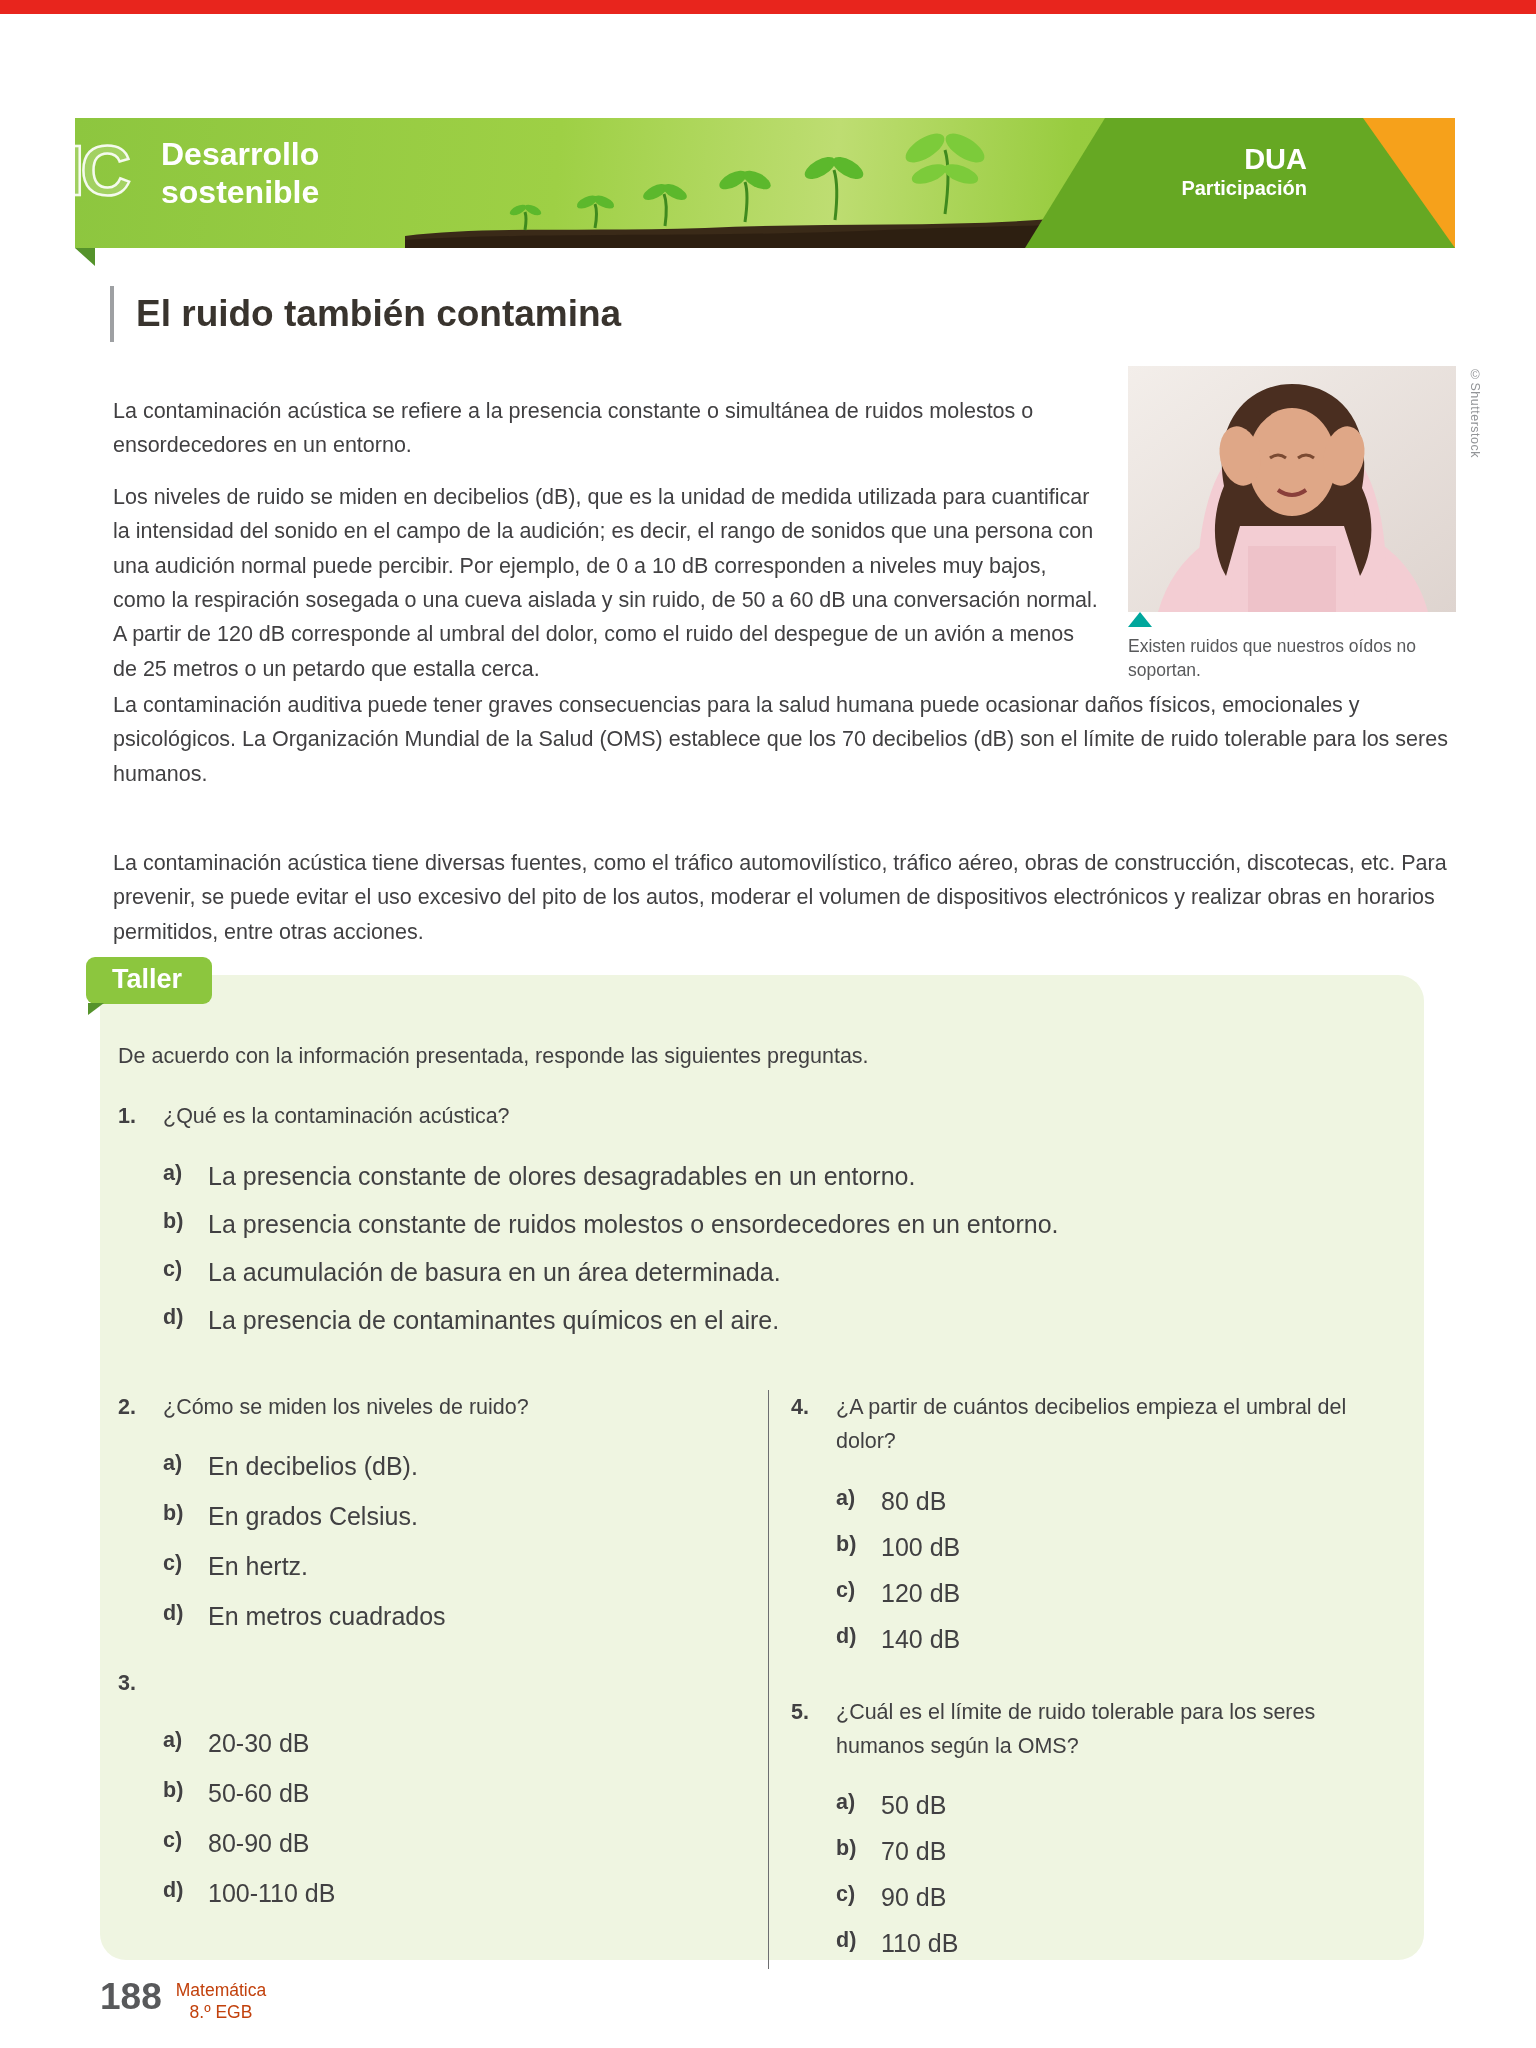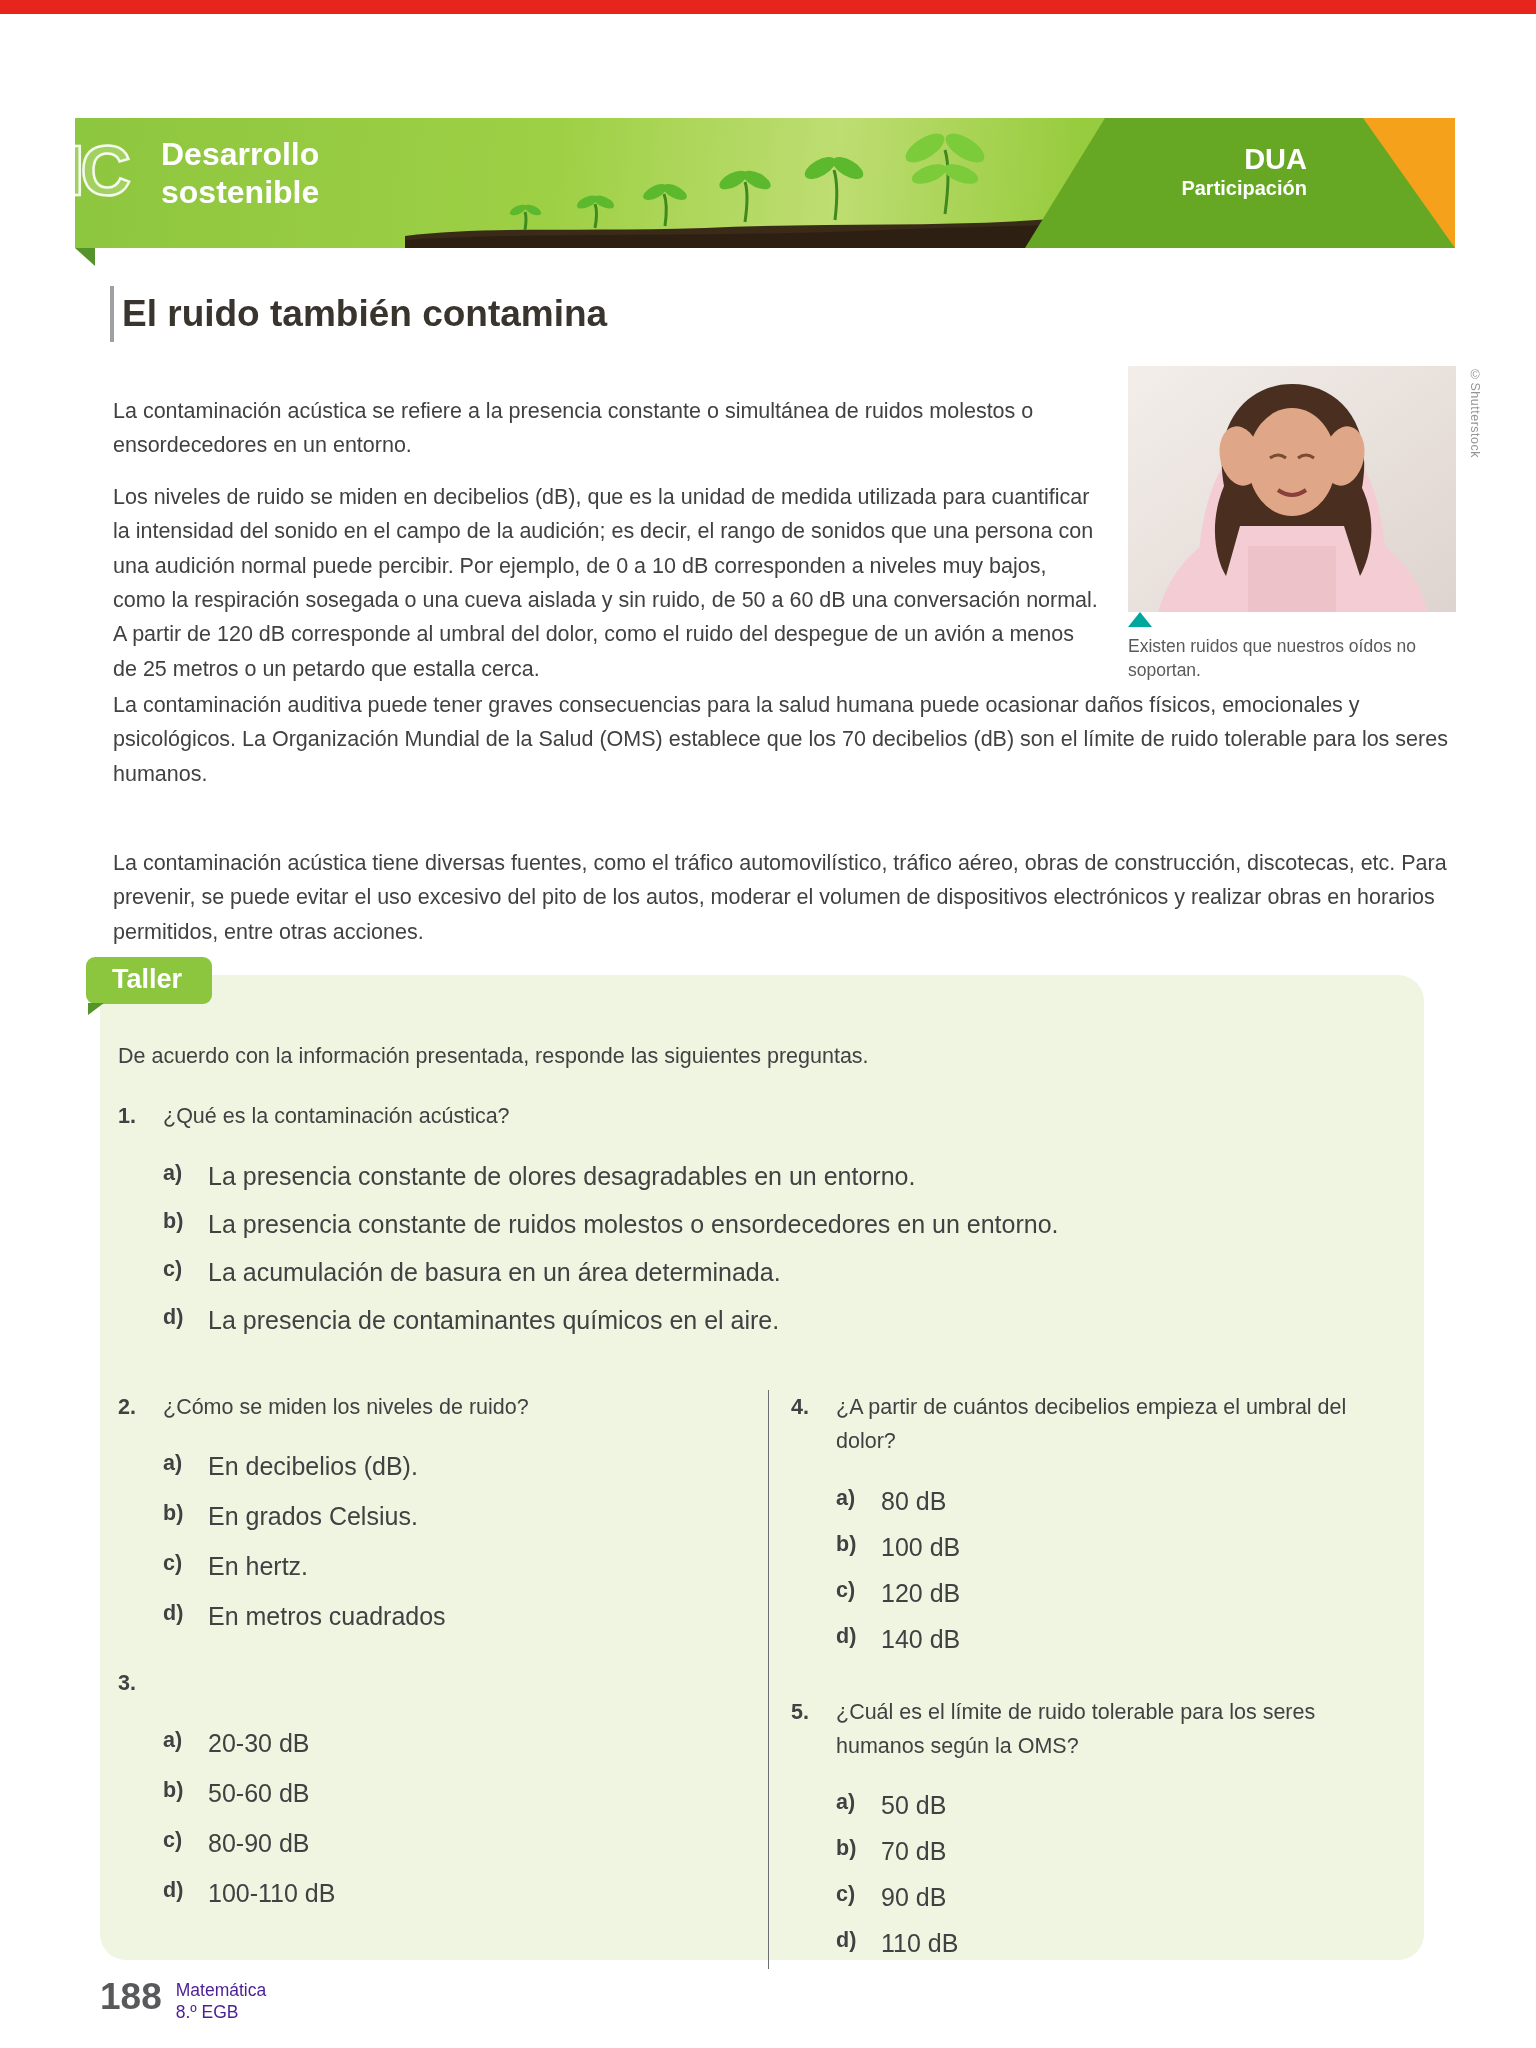--- a/index.html
+++ b/index.html
@@ -35,21 +35,21 @@
   }
   .banner-dua { position:absolute; right:148px; top:24px; color:#ffffff; text-align:right; }
   .banner-dua .dua { font-size:29px; font-weight:700; line-height:1.2; }
   .banner-dua .dua-sub { font-size:20px; font-weight:700; }
   .banner-fold {
     position:absolute; left:0; top:130px; width:20px; height:18px; background:#55932b;
     clip-path:polygon(0 0, 100% 0, 100% 100%);
   }
 
   
-  .title-row { position:absolute; top:286px; left:110px; display:flex; align-items:center; gap:8px; }
+  .title-row { position:absolute; top:286px; left:110px; display:flex; align-items:center; gap:22px; }
   .title-bar { width:4px; height:56px; background:#9ea0a3; }
   .article-title { font-size:37px; font-weight:700; color:#39342e; }
 
   
   .lead-text { position:absolute; top:372px; left:113px; width:990px;margin-top:22px; }
   p { font-size:21.5px; line-height:1.6; margin:0 0 17px 0; color:#414042; }
   .figure { position:absolute; top:366px; left:1128px; width:330px; }
   .photo { width:328px; height:246px; display:block; background:#ece5e1; }
   .credit {
     position:absolute; top:2px; right:-24px; writing-mode:vertical-rl;
@@ -94,21 +94,21 @@
   .col-left .q3 { margin-top:30px; }
   .divider { width:1px; background:#6d6e71; }
   .col-right { flex:1; padding-left:22px; }
   .col-right .q-text { max-width:575px; }
   .col-right .option { margin-bottom:6px; }
   .col-right .q5 { margin-top:36px; }
 
   
   .footer { position:absolute; left:100px; top:1978px; display:flex; gap:14px; align-items:flex-start; }
   .page-num { font-size:37px; font-weight:700; color:#58595b; line-height:1; }
-  .footer-meta { font-size:17.5px; color:#4c1d95; line-height:1.25; padding-top:2px; }
+  .footer-meta { font-size:17.5px; color:#c2410c; line-height:1.25; padding-top:2px;text-align:center; }
 </style>
 </head>
 <body>
 
 <div class="page">
 
   <div class="red-bar"></div>
 
   <div class="banner">
     <svg class="banner-photo" viewBox="0 0 720 130" preserveAspectRatio="none">

